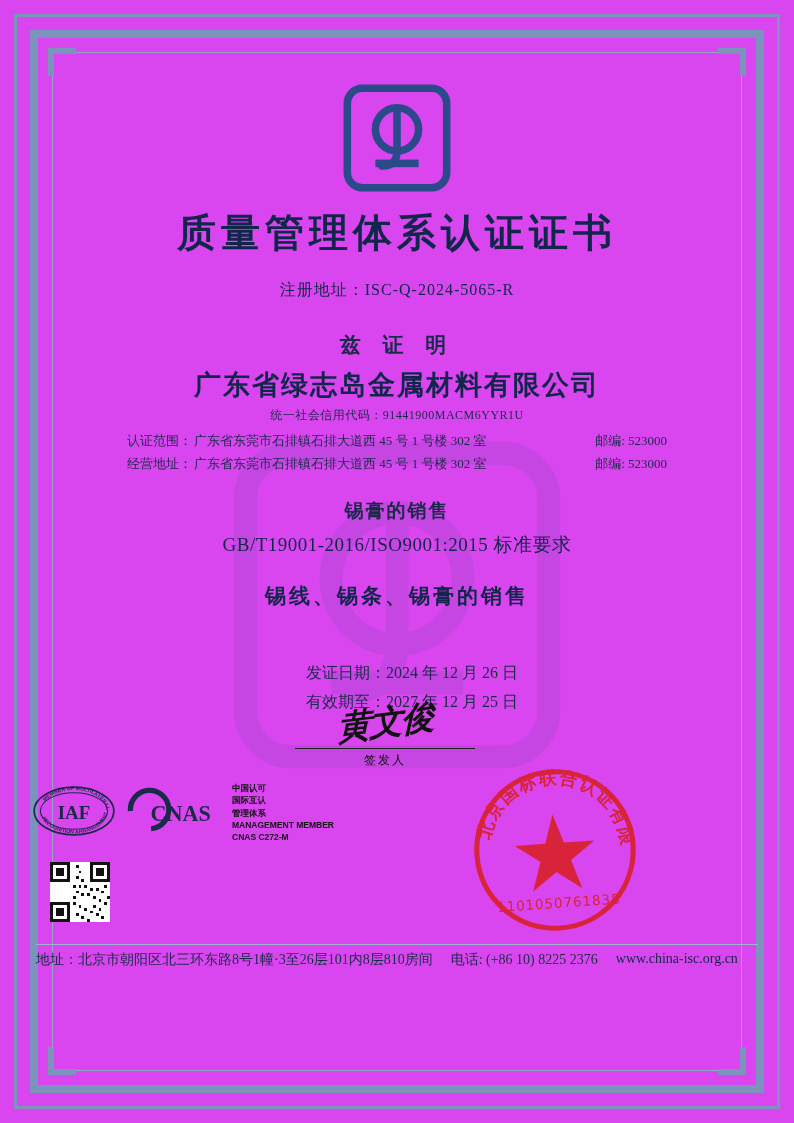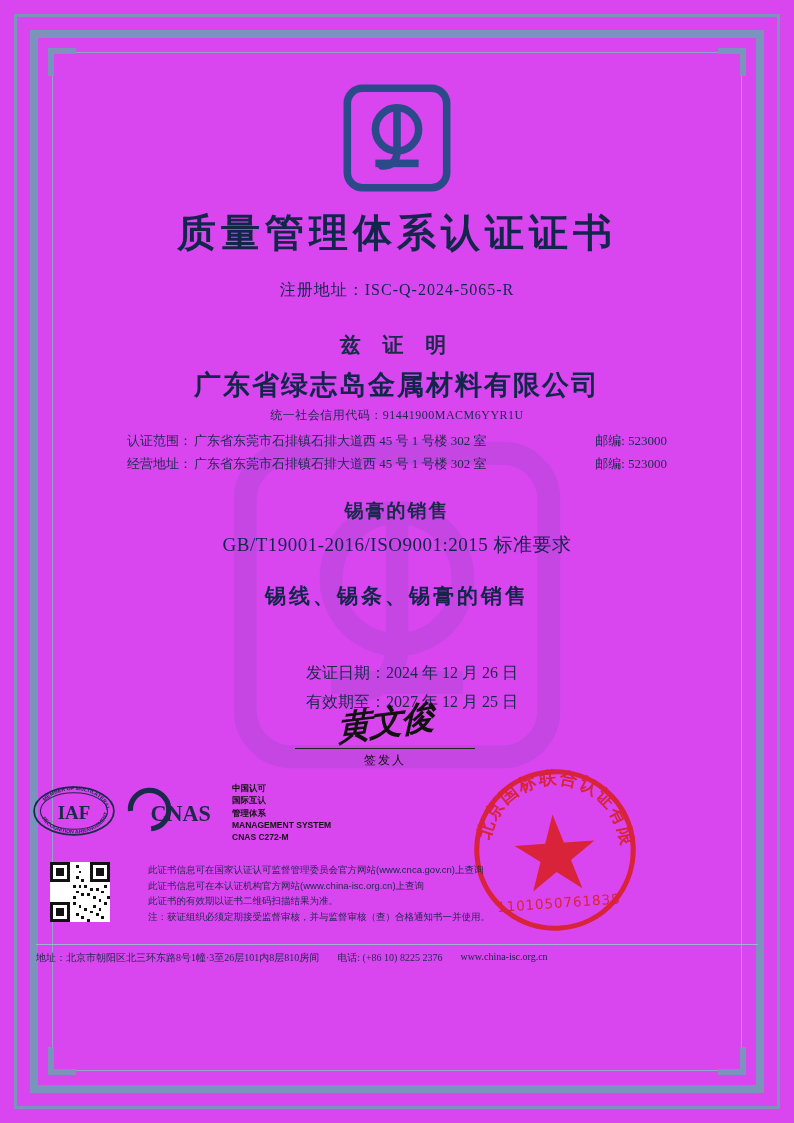--- a/index.html
+++ b/index.html
@@ -279,21 +279,21 @@
   }
 
   
   .footer {
     position: absolute;
     left: 36px;
     right: 36px;
     top: 944px;
     border-top: 1px solid #9fb2d0;
     padding-top: 6px;
-    font-size: 10px;
+    font-size: 14px;
     display: flex;
     justify-content: flex-start;
     gap: 18px;
     color: #1b2a4a;
     white-space: nowrap;
   }
   .footer .web { color: #12264b; }
 </style>
 </head>
 <body>
@@ -395,21 +395,21 @@
     <div>
       <svg class="cnas-mark" viewBox="0 0 130 62">
         <path d="M6 31 A26 26 0 1 1 34 55" fill="none" stroke="#1b2a4a" stroke-width="7"></path>
         <text x="74" y="44" text-anchor="middle" font-family="Liberation Serif, serif" font-size="30" font-weight="bold" fill="#1b2a4a">CNAS</text>
       </svg>
     </div>
     <div class="ms-text">
       <div>中国认可</div>
       <div>国际互认</div>
       <div>管理体系</div>
-      <div>MANAGEMENT SYSTEM</div>
+      <div>MANAGEMENT MEMBER</div>
       <div>CNAS C272-M</div>
     </div>
   </div>
 
 
   <div class="seal">
     <svg viewBox="0 0 200 200" width="170" height="170">
       <circle cx="100" cy="100" r="92" fill="none" stroke="#d8212b" stroke-width="6"></circle>
       <path id="sealTop" d="M22 100 A78 78 0 0 1 178 100" fill="none"></path>
       <text font-family="DejaVu Sans, sans-serif" font-size="21" font-weight="bold" fill="#d8212b" letter-spacing="2">
@@ -466,26 +466,20 @@
         <rect x="11" y="19" width="1" height="1"></rect>
           <rect x="13" y="20" width="1" height="1"></rect>
         <rect x="15" y="15" width="1" height="1"></rect>
           <rect x="17" y="16" width="1" height="1"></rect>
         <rect x="20" y="12" width="1" height="1"></rect>
           <rect x="19" y="8" width="1" height="1"></rect>
       </g>
     </svg>
   </div>
 
-  <div class="notes">
-    <div>此证书信息可在国家认证认可监督管理委员会官方网站(www.cnca.gov.cn)上查询</div>
-    <div>此证书信息可在本认证机构官方网站(www.china-isc.org.cn)上查询</div>
-    <div>此证书的有效期以证书二维码扫描结果为准。</div>
-    <div>注：获证组织必须定期接受监督审核，并与监督审核（查）合格通知书一并使用。</div>
-  </div>
 
   <div class="footer">
     <span>地址：北京市朝阳区北三环东路8号1幢·3至26层101内8层810房间</span>
     <span>电话: (+86 10) 8225 2376</span>
     <span class="web">www.china-isc.org.cn</span>
   </div>
 
 </div>
 
 </body></html>

